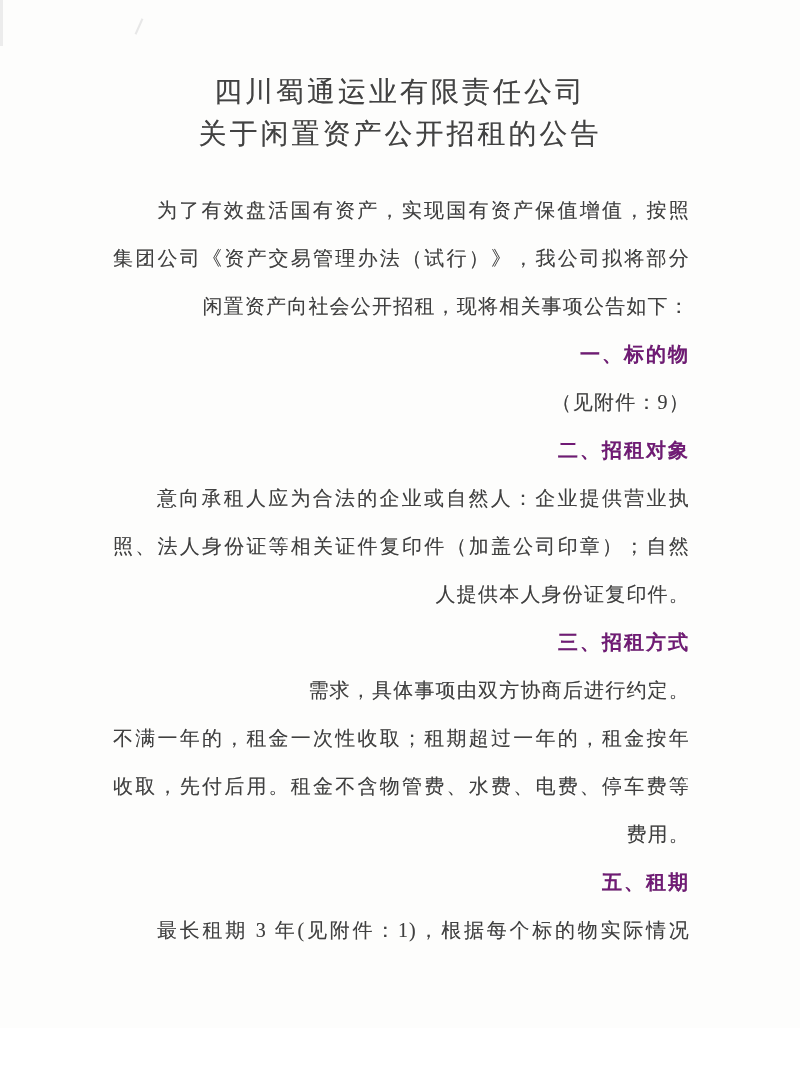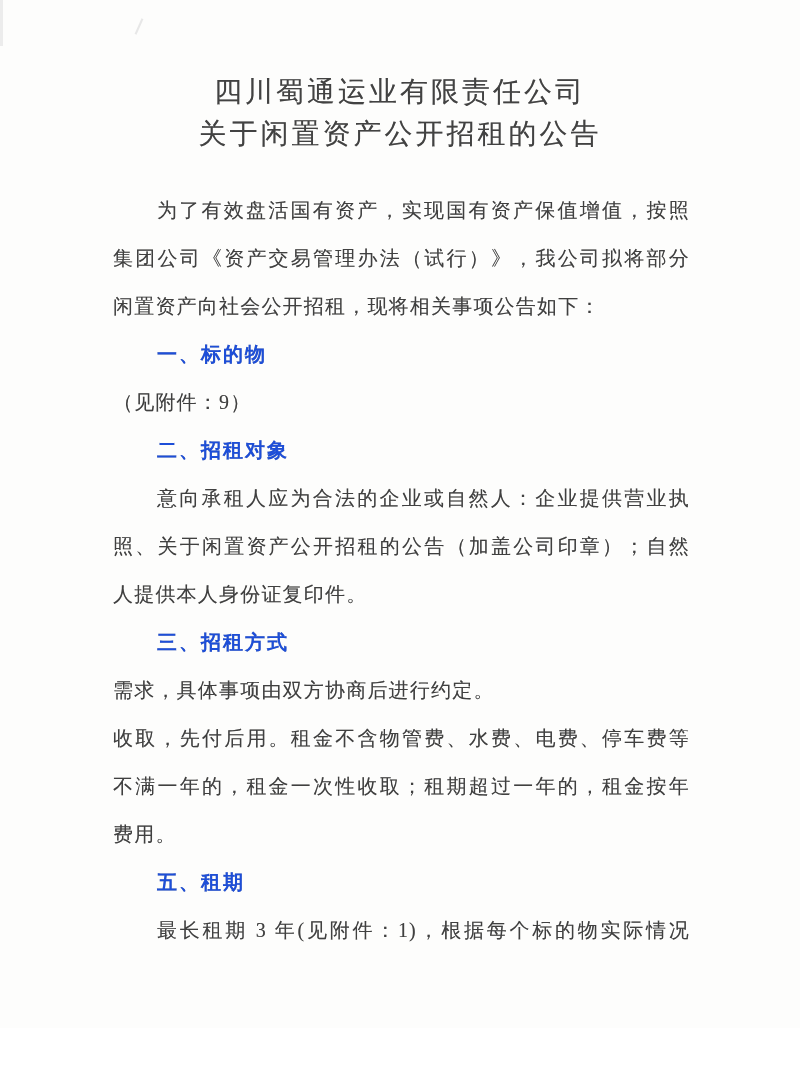--- a/index.html
+++ b/index.html
@@ -33,34 +33,34 @@
     width: 577px;
     font-size: 20px;
     line-height: 48px;
     letter-spacing: 1.2px;
     color: #404040;
     text-shadow: 0 0 0.6px rgba(70,70,70,0.4);
   }
   .line {
     height: 48px;
     white-space: nowrap;
-    text-align: left;
+    text-align: right;
   }
   .line.jl {            
     white-space: normal;
     text-align: justify;
     text-align-last: justify;
     text-justify: inter-character;
   }
   .line.indent { text-indent: 44px; }
   .line.heading {
     font-family: Liberation Sans, sans-serif;
     font-weight: bold;
     letter-spacing: 2px;
-    color: #1d4ed8;
+    color: #701a75;
   }
   
   .scan-edge-left {
     position: absolute; left: 0; top: 0;
     width: 3px; height: 46px;
     background: #ececec;
   }
   .scan-bottom-line {
     position: absolute; left: 0; top: 1062px;
     width: 800px; height: 3px;
@@ -96,28 +96,28 @@
 
     <div class="line jl indent">为了有效盘活国有资产，实现国有资产保值增值，按照</div>
     <div class="line jl">集团公司《资产交易管理办法（试行）》，我公司拟将部分</div>
     <div class="line">闲置资产向社会公开招租，现将相关事项公告如下：</div>
 
     <div class="line heading indent">一、标的物</div>
     <div class="line">（见附件：9）</div>
 
     <div class="line heading indent">二、招租对象</div>
     <div class="line jl indent">意向承租人应为合法的企业或自然人：企业提供营业执</div>
-    <div class="line jl">照、关于闲置资产公开招租的公告（加盖公司印章）；自然</div>
+    <div class="line jl">照、法人身份证等相关证件复印件（加盖公司印章）；自然</div>
     <div class="line">人提供本人身份证复印件。</div>
 
     <div class="line heading indent">三、招租方式</div>
     <div class="line">需求，具体事项由双方协商后进行约定。</div>
 
+    <div class="line jl">不满一年的，租金一次性收取；租期超过一年的，租金按年</div>
     <div class="line jl">收取，先付后用。租金不含物管费、水费、电费、停车费等</div>
-    <div class="line jl">不满一年的，租金一次性收取；租期超过一年的，租金按年</div>
     <div class="line">费用。</div>
 
     <div class="line heading indent">五、租期</div>
     <div class="line jl indent">最长租期 3 年(见附件：1)，根据每个标的物实际情况</div>
 
   </div>
 
   <div class="scan-dot"></div>
   <div class="scan-bottom-line"></div>
 

